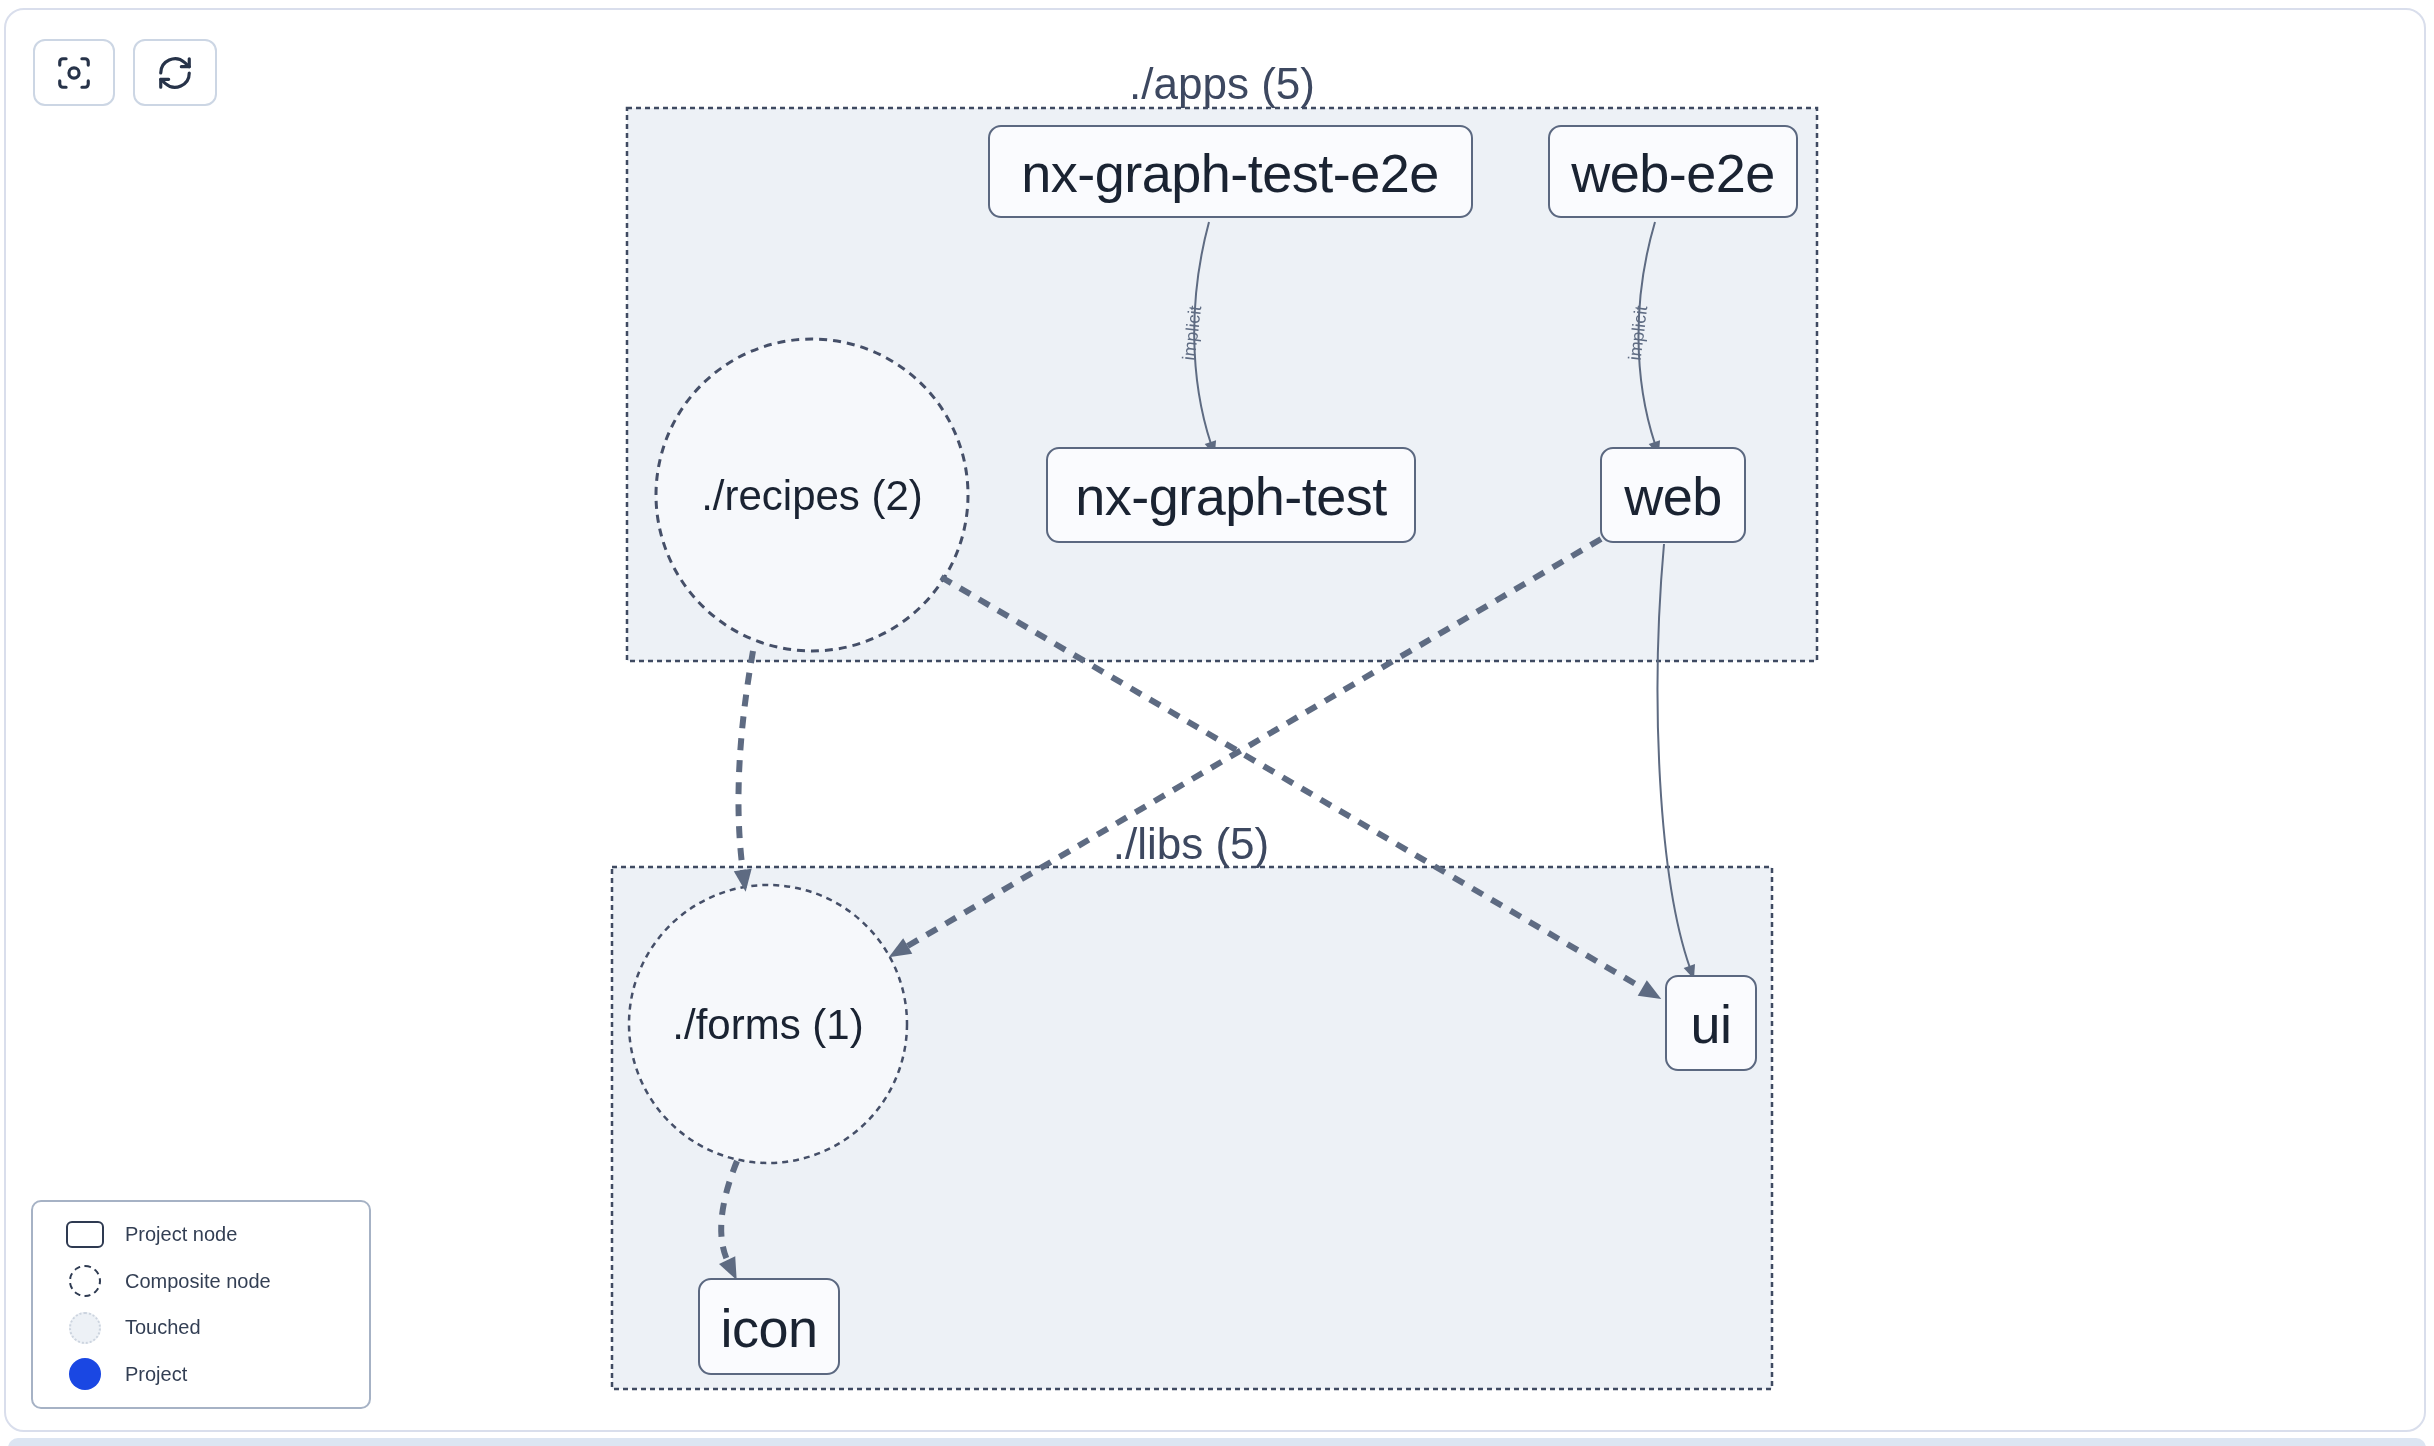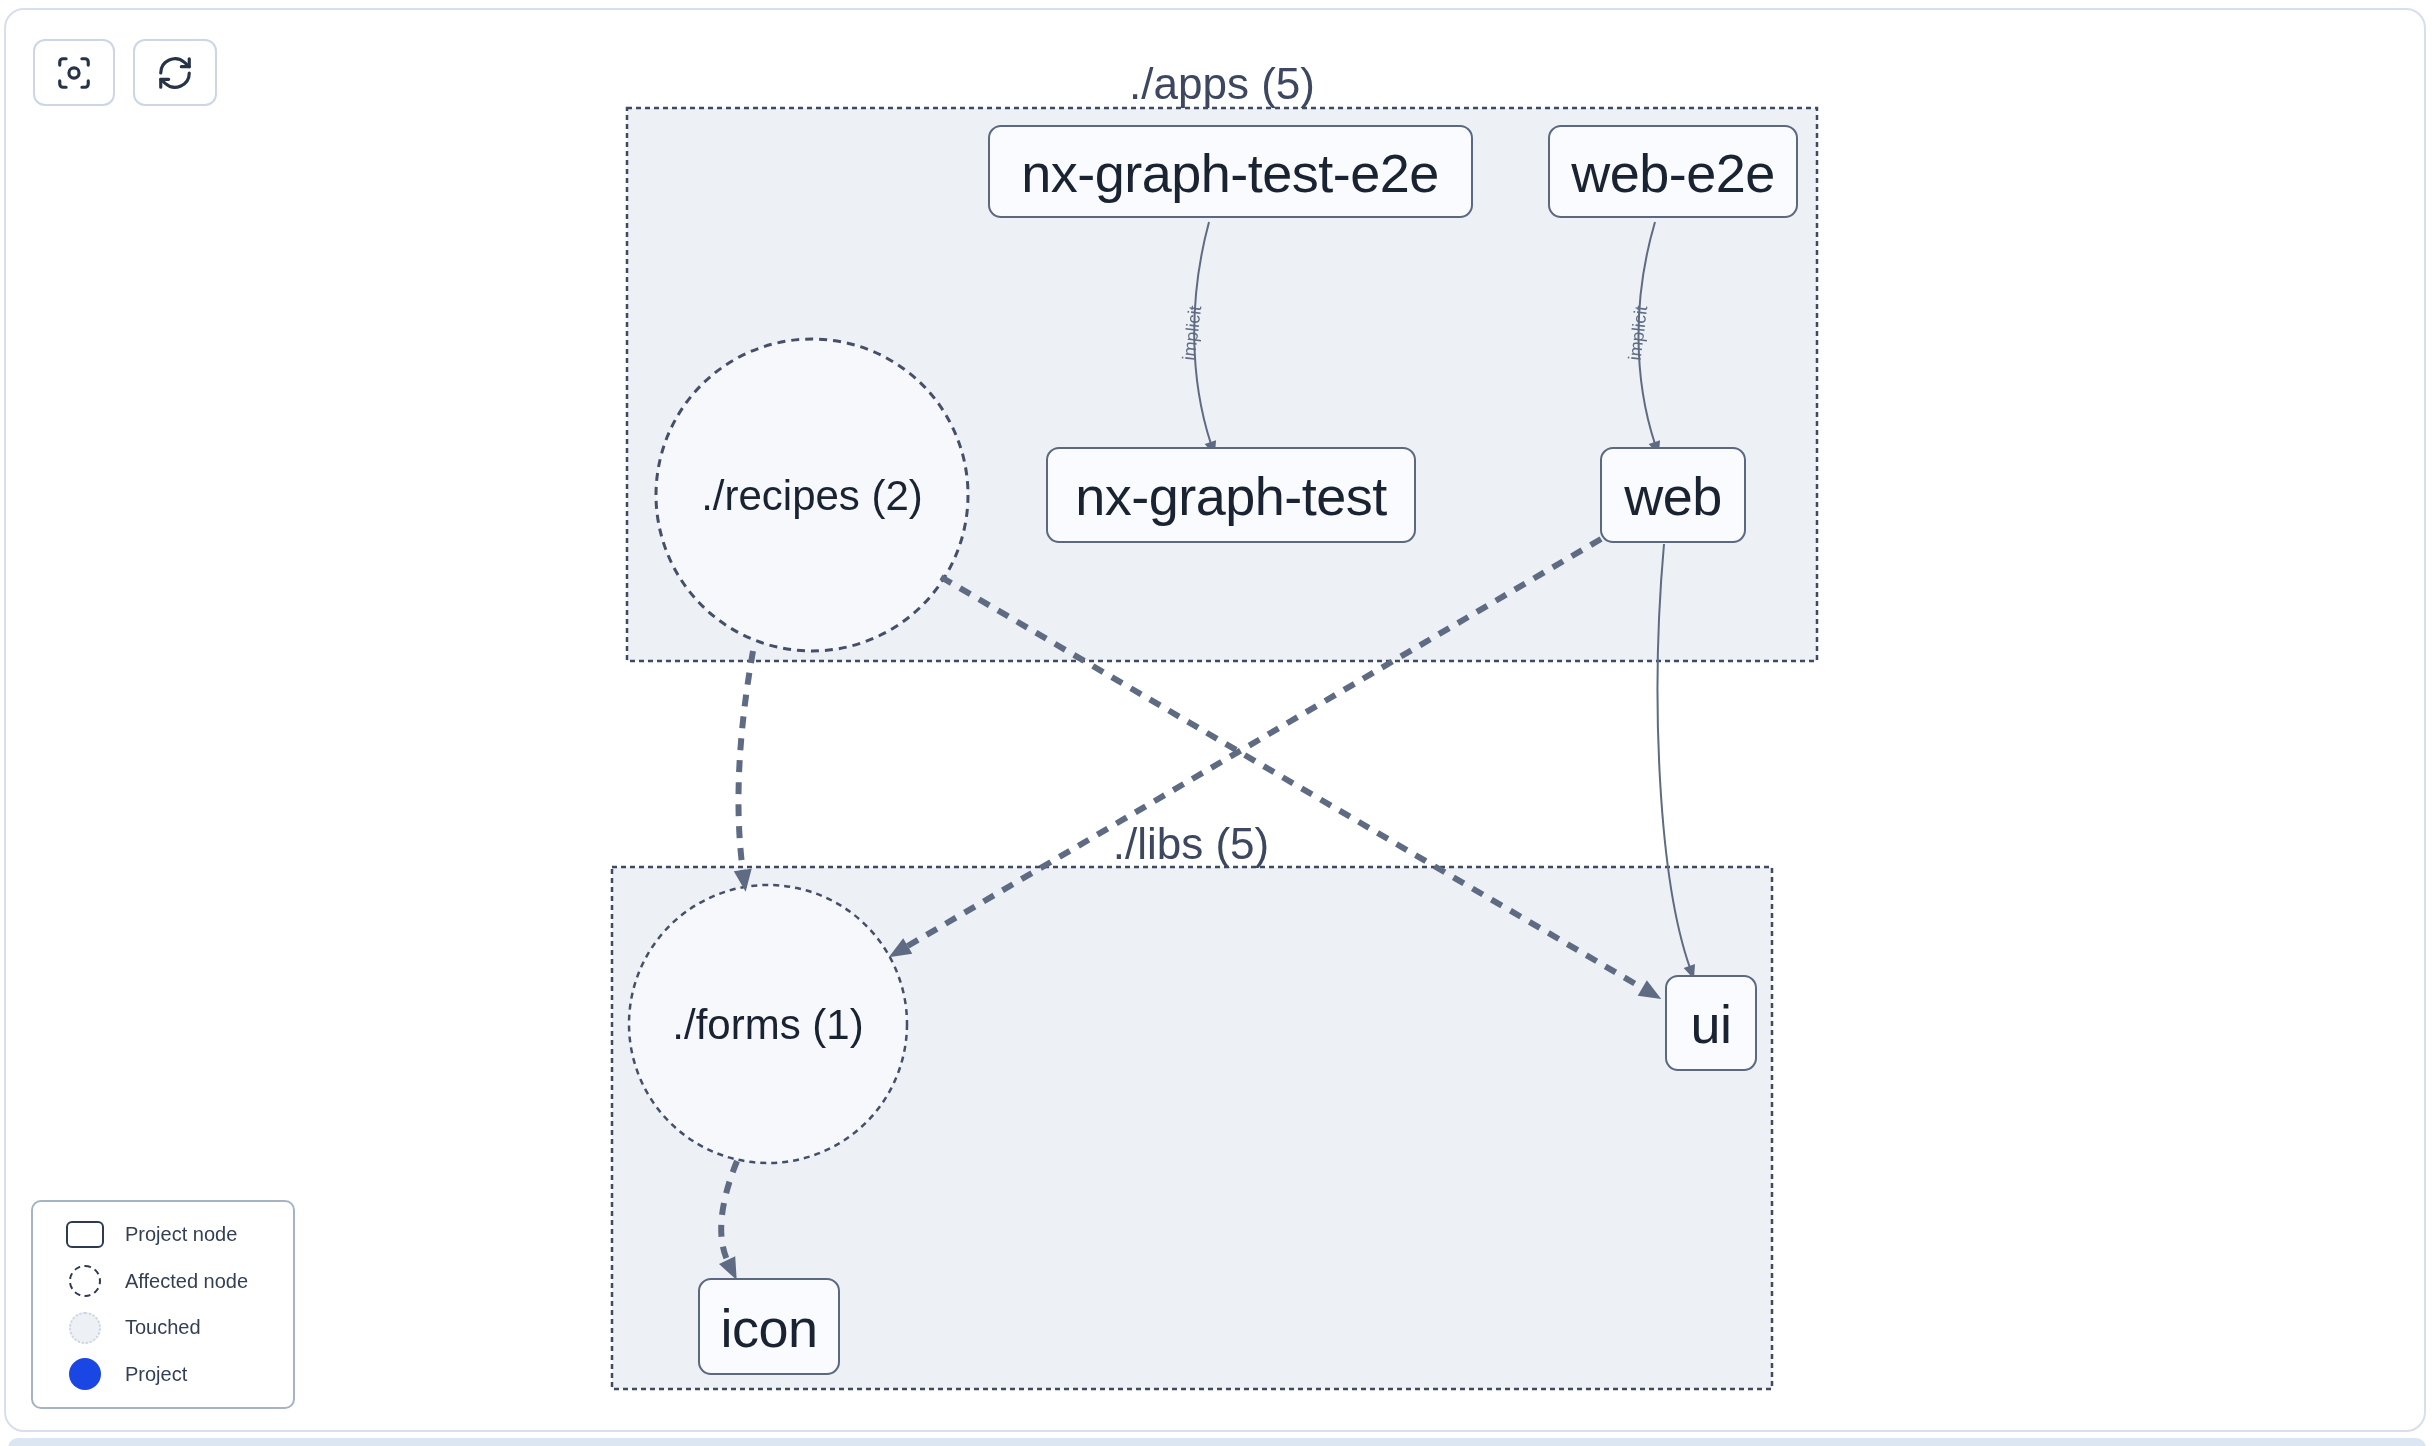--- a/index.html
+++ b/index.html
@@ -21,21 +21,21 @@
   .node-rect{fill:#fafbfe;stroke:#5b6880;stroke-width:2;}
   .node-label{font-size:54px;fill:#1a2332;text-anchor:middle;letter-spacing:-0.5px;}
   .edge-thin{fill:none;stroke:#5e6b82;stroke-width:2;}
   .edge-thick{fill:none;stroke:#5e6b82;stroke-width:6;stroke-dasharray:12 10;}
   .edge-label{font-size:18px;fill:#5e6b82;text-anchor:middle;}
 
   .tool-btn{position:absolute;background:#ffffff;border:2px solid #ccd6e4;border-radius:12px;
        display:flex;align-items:center;justify-content:center;box-sizing:border-box;cursor:pointer;}
   .tool-btn svg{stroke:#273349;fill:none;stroke-width:2;stroke-linecap:round;stroke-linejoin:round;}
 
-  .legend{position:absolute;left:31px;top:1200px;width:264px;height:209px;background:#ffffff;
+  .legend{position:absolute;left:31px;top:1200px;width:340px;height:209px;background:#ffffff;
        border:2px solid #a6b2c5;border-radius:10px;box-sizing:border-box;
        display:flex;flex-direction:column;justify-content:space-evenly;padding:6px 0 6px 30px;}
   .legend-row{display:flex;align-items:center;height:40px;}
   .legend-swatch{width:44px;display:flex;justify-content:center;align-items:center;flex:0 0 44px;}
   .legend-label{margin-left:18px;font-size:20px;color:#333f54;white-space:nowrap;}
   .sw-project{width:38px;height:27px;border:2.5px solid #2e3a51;border-radius:6px;box-sizing:border-box;}
   .sw-composite{width:32px;height:32px;border:2.5px dashed #2e3a51;border-radius:50%;box-sizing:border-box;}
   .sw-affected{width:32px;height:32px;border:2px dotted #ccd4df;background:#edf1f6;border-radius:50%;box-sizing:border-box;}
 </style>
 </head>
@@ -124,21 +124,21 @@
   <div class="legend-row">
     <span class="legend-swatch">
       <span class="sw-project"></span>
     </span>
     <span class="legend-label">Project node</span>
   </div>
   <div class="legend-row">
     <span class="legend-swatch">
       <span class="sw-composite"></span>
     </span>
-    <span class="legend-label">Affected node</span>
+    <span class="legend-label">Composite node</span>
   </div>
   <div class="legend-row">
     <span class="legend-swatch">
       <span class="sw-affected"></span>
     </span>
     <span class="legend-label">Touched</span>
   </div>
   <div class="legend-row">
     <span class="legend-swatch">
       <svg width="32" height="32" viewBox="0 0 32 32">

